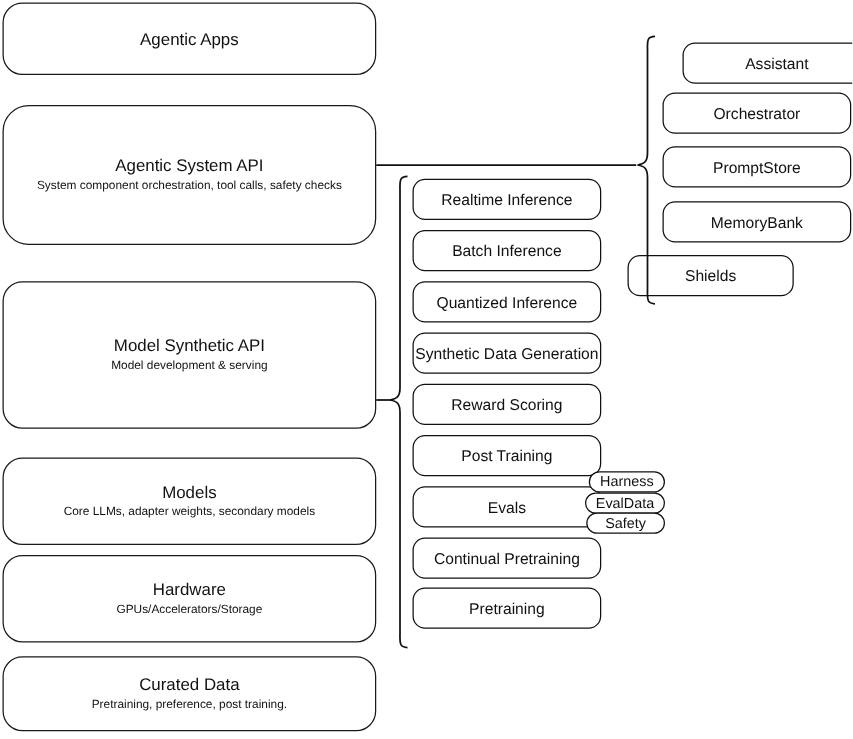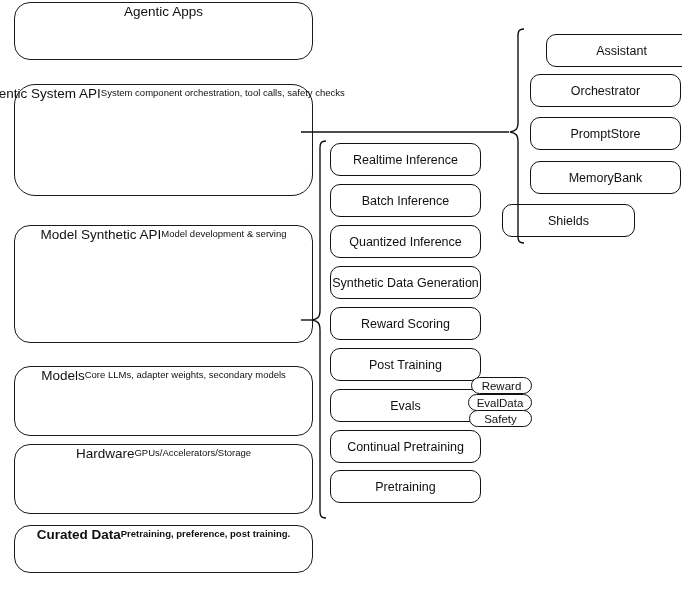--- a/index.html
+++ b/index.html
@@ -21,23 +21,24 @@
   }
 
   
   .box {
     position: absolute;
     box-sizing: border-box;
     border: 1.4px solid #1a1a1a;
     border-radius: 14px;
     background: #ffffff;
     display: flex;
+    flex-direction: column;
+    align-items: center;
     justify-content: center;
     text-align: center;
-    margin-left: 12px;
   }
 
   .box .title {
     font-size: 13.5px;
     line-height: 17px;
     color: #111111;
     white-space: nowrap;
   }
   .box .subtitle {
     font-size: 9.5px;
@@ -144,21 +145,21 @@
   <div class="box layer-box" style="left:2px; top:366px; width:299px; height:70px;">
     <div class="title">Models</div>
     <div class="subtitle">Core LLMs, adapter weights, secondary models</div>
   </div>
 
   <div class="box layer-box" style="left:2px; top:444px; width:299px; height:70px;">
     <div class="title">Hardware</div>
     <div class="subtitle">GPUs/Accelerators/Storage</div>
   </div>
 
-  <div class="box layer-box" style="left:2px; top:525px; width:299px; height:48px;font-weight:bold;">
+  <div class="box layer-box" style="left:2px; top:525px; width:299px; height:60px;">
     <div class="title">Curated Data</div>
     <div class="subtitle">Pretraining, preference, post training.</div>
   </div>
 
   <div class="chip" style="left:330px; top:143px; width:151px; height:33px;">
     <span>Realtime Inference</span>
   </div>
   <div class="chip" style="left:330px; top:184px; width:151px; height:33px;">
     <span>Batch Inference</span>
   </div>
@@ -178,21 +179,21 @@
     <span>Evals</span>
   </div>
   <div class="chip" style="left:330px; top:430px; width:151px; height:33px;">
     <span>Continual Pretraining</span>
   </div>
   <div class="chip" style="left:330px; top:470px; width:151px; height:33px;">
     <span>Pretraining</span>
   </div>
 
   <div class="pill" style="left:471px; top:377px; width:61px; height:17px;">
-    <span>Reward</span>
+    <span>Harness</span>
   </div>
   <div class="pill" style="left:468px; top:394px; width:64px; height:17px;">
     <span>EvalData</span>
   </div>
   <div class="pill" style="left:469px; top:410px; width:63px; height:17px;">
     <span>Safety</span>
   </div>
 
   <div class="chip" style="left:530px; top:34px; width:151px; height:33px;margin-left:16px;">
     <span>Assistant</span>

